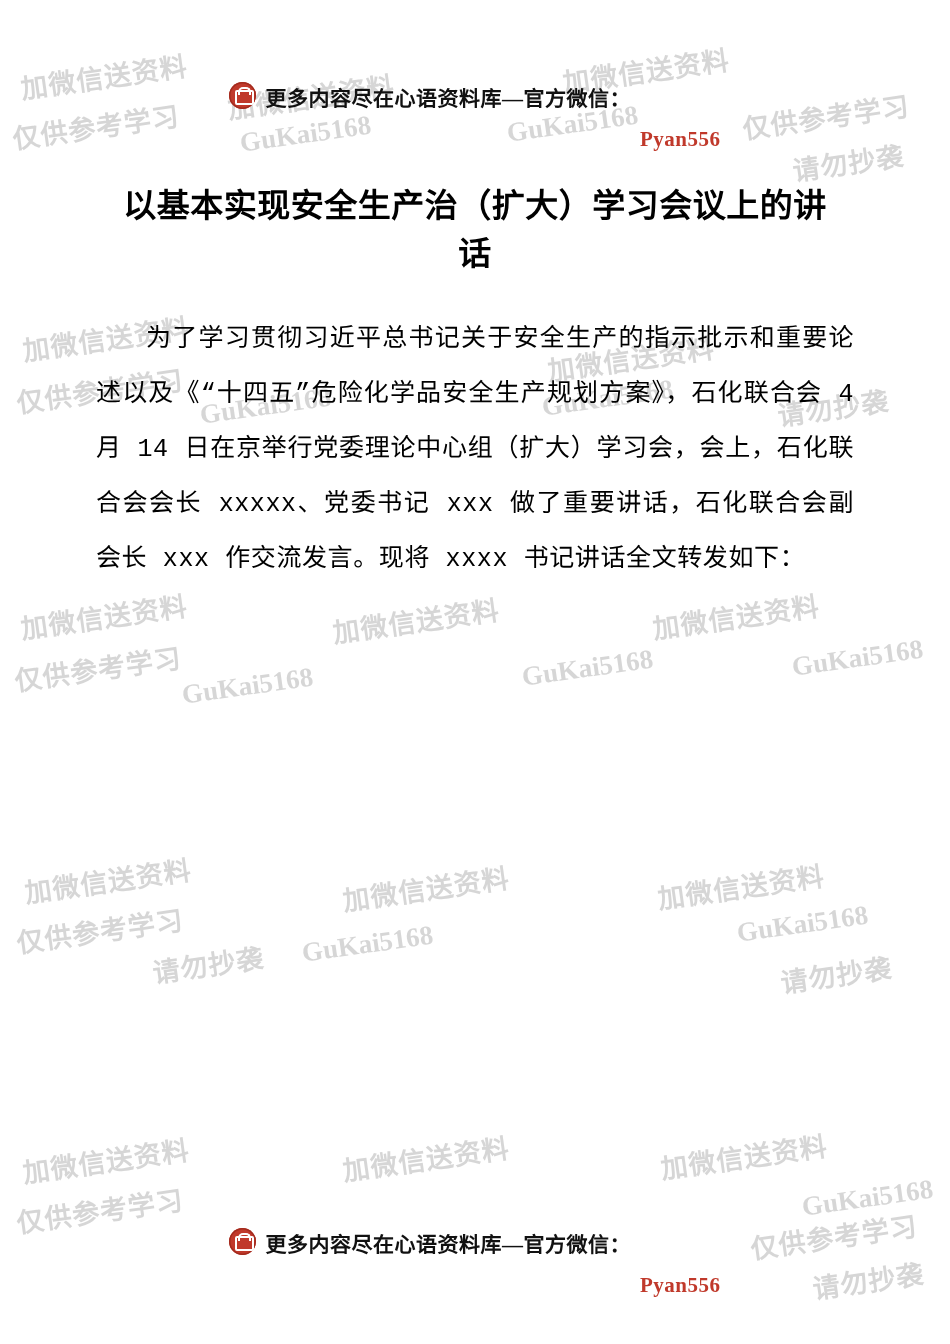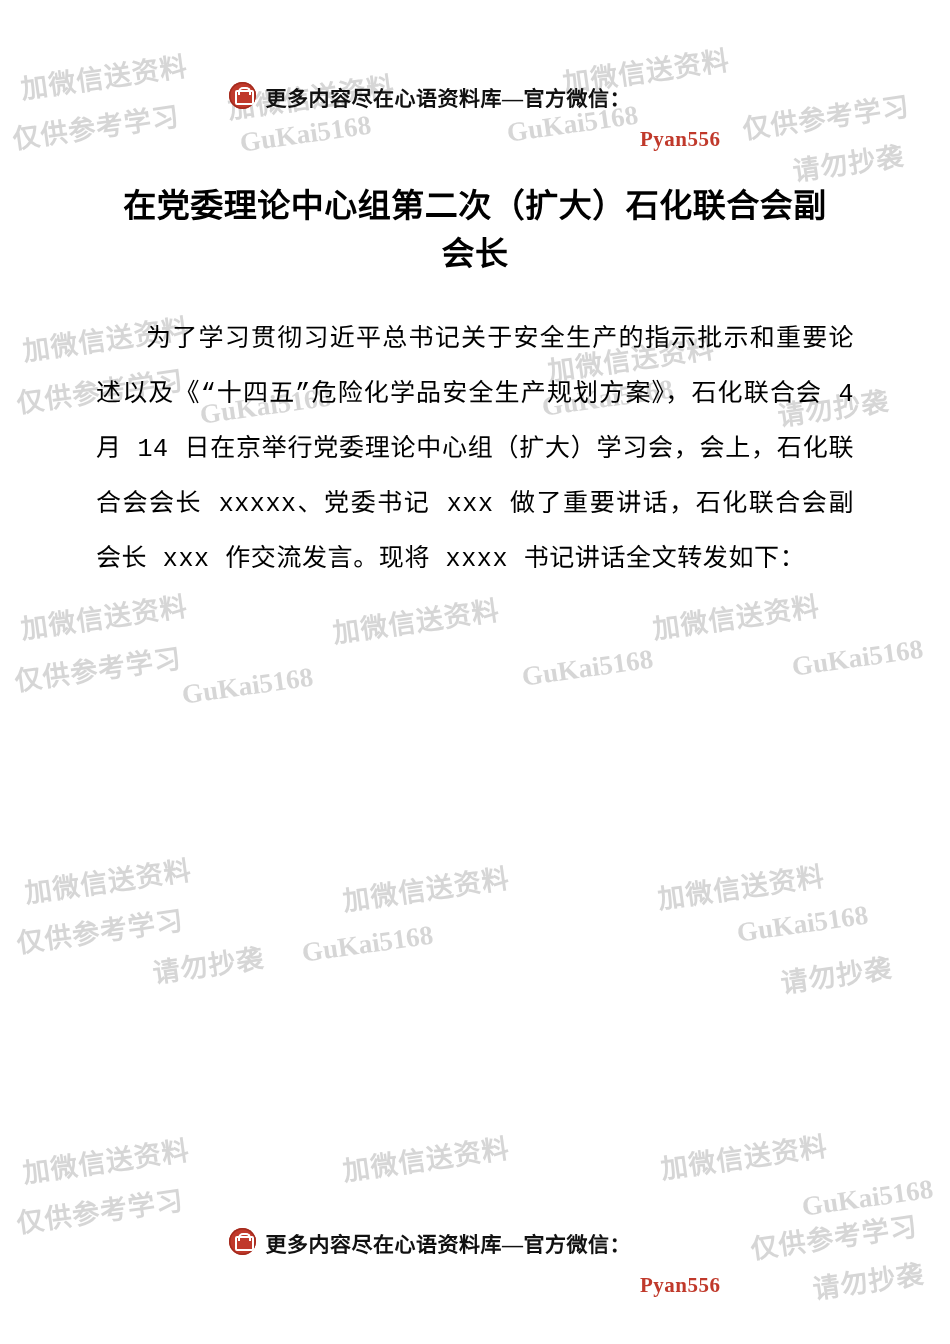--- a/index.html
+++ b/index.html
@@ -190,21 +190,21 @@
 
 <div class="banner" id="header-banner">
   <span class="banner-inner">
     <span class="banner-logo"></span>
     <span class="banner-text">更多内容尽在心语资料库—官方微信：</span>
     <span class="banner-id">Pyan556</span>
   </span>
 </div>
 
 <div id="document-page">
-  <div id="doc-title">在党委理论中心组第二次（扩大）石化联合会副会长</div>
+  <div id="doc-title">以基本实现安全生产治（扩大）学习会议上的讲话</div>
   <div id="doc-body">
     <p class="para">为了学习贯彻习近平总书记关于安全生产的指示批示和重要论述以及《“十四五”危险化学品安全生产规划方案》，石化联合会 4 月 14 日在京举行党委理论中心组（扩大）学习会，会上，石化联合会会长 xxxxx、党委书记 xxx 做了重要讲话，石化联合会副会长 xxx 作交流发言。现将 xxxx 书记讲话全文转发如下：</p>
   </div>
 </div>
 
 <div class="banner" id="footer-banner">
   <span class="banner-inner">
     <span class="banner-logo"></span>
     <span class="banner-text">更多内容尽在心语资料库—官方微信：</span>
     <span class="banner-id">Pyan556</span>

